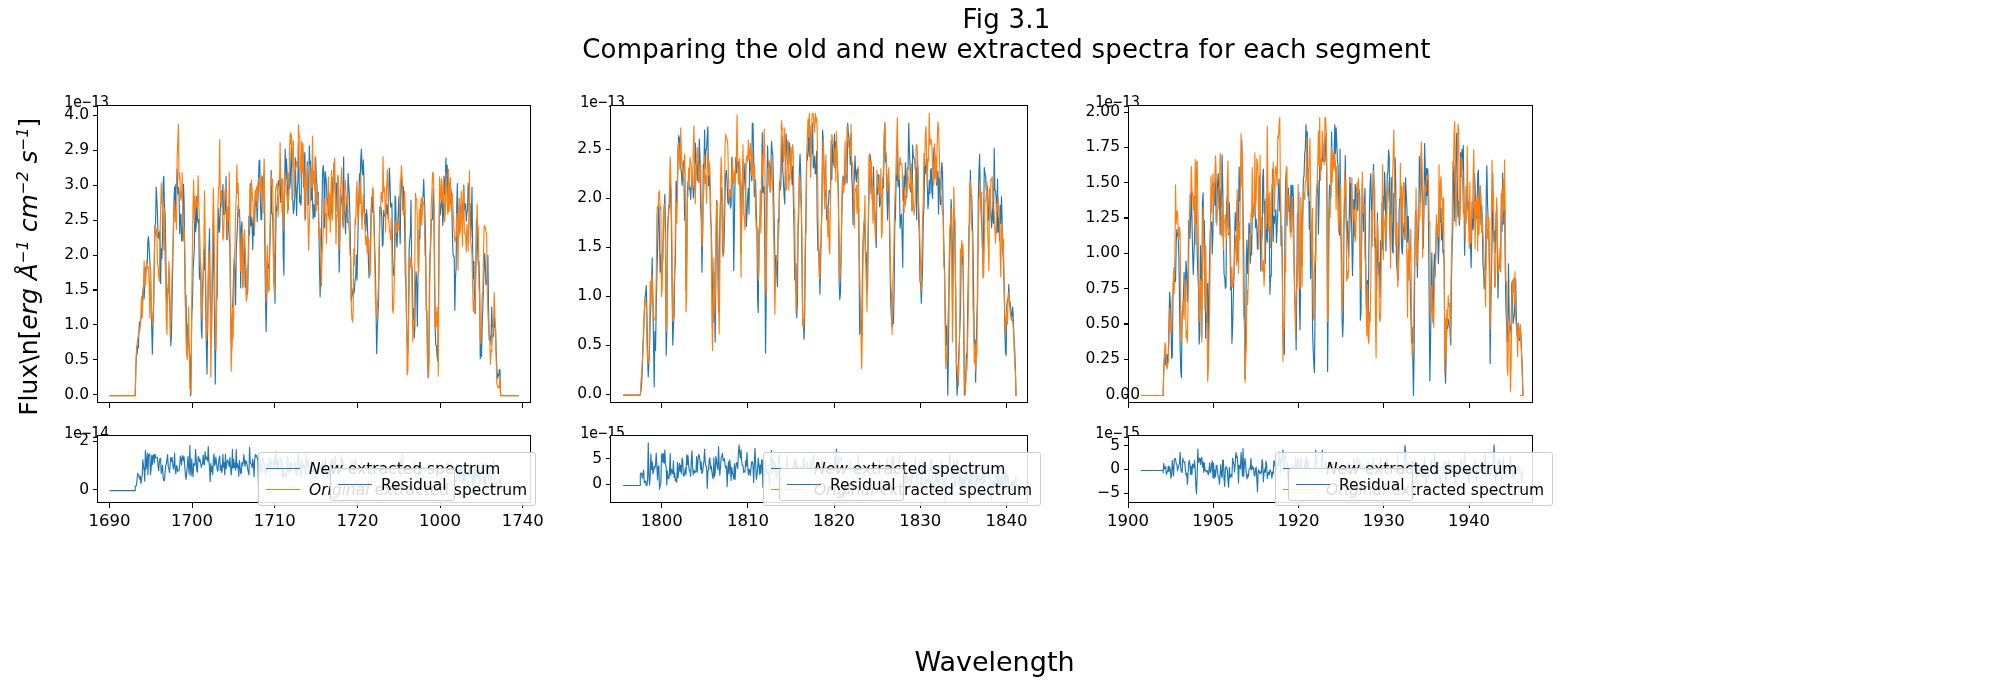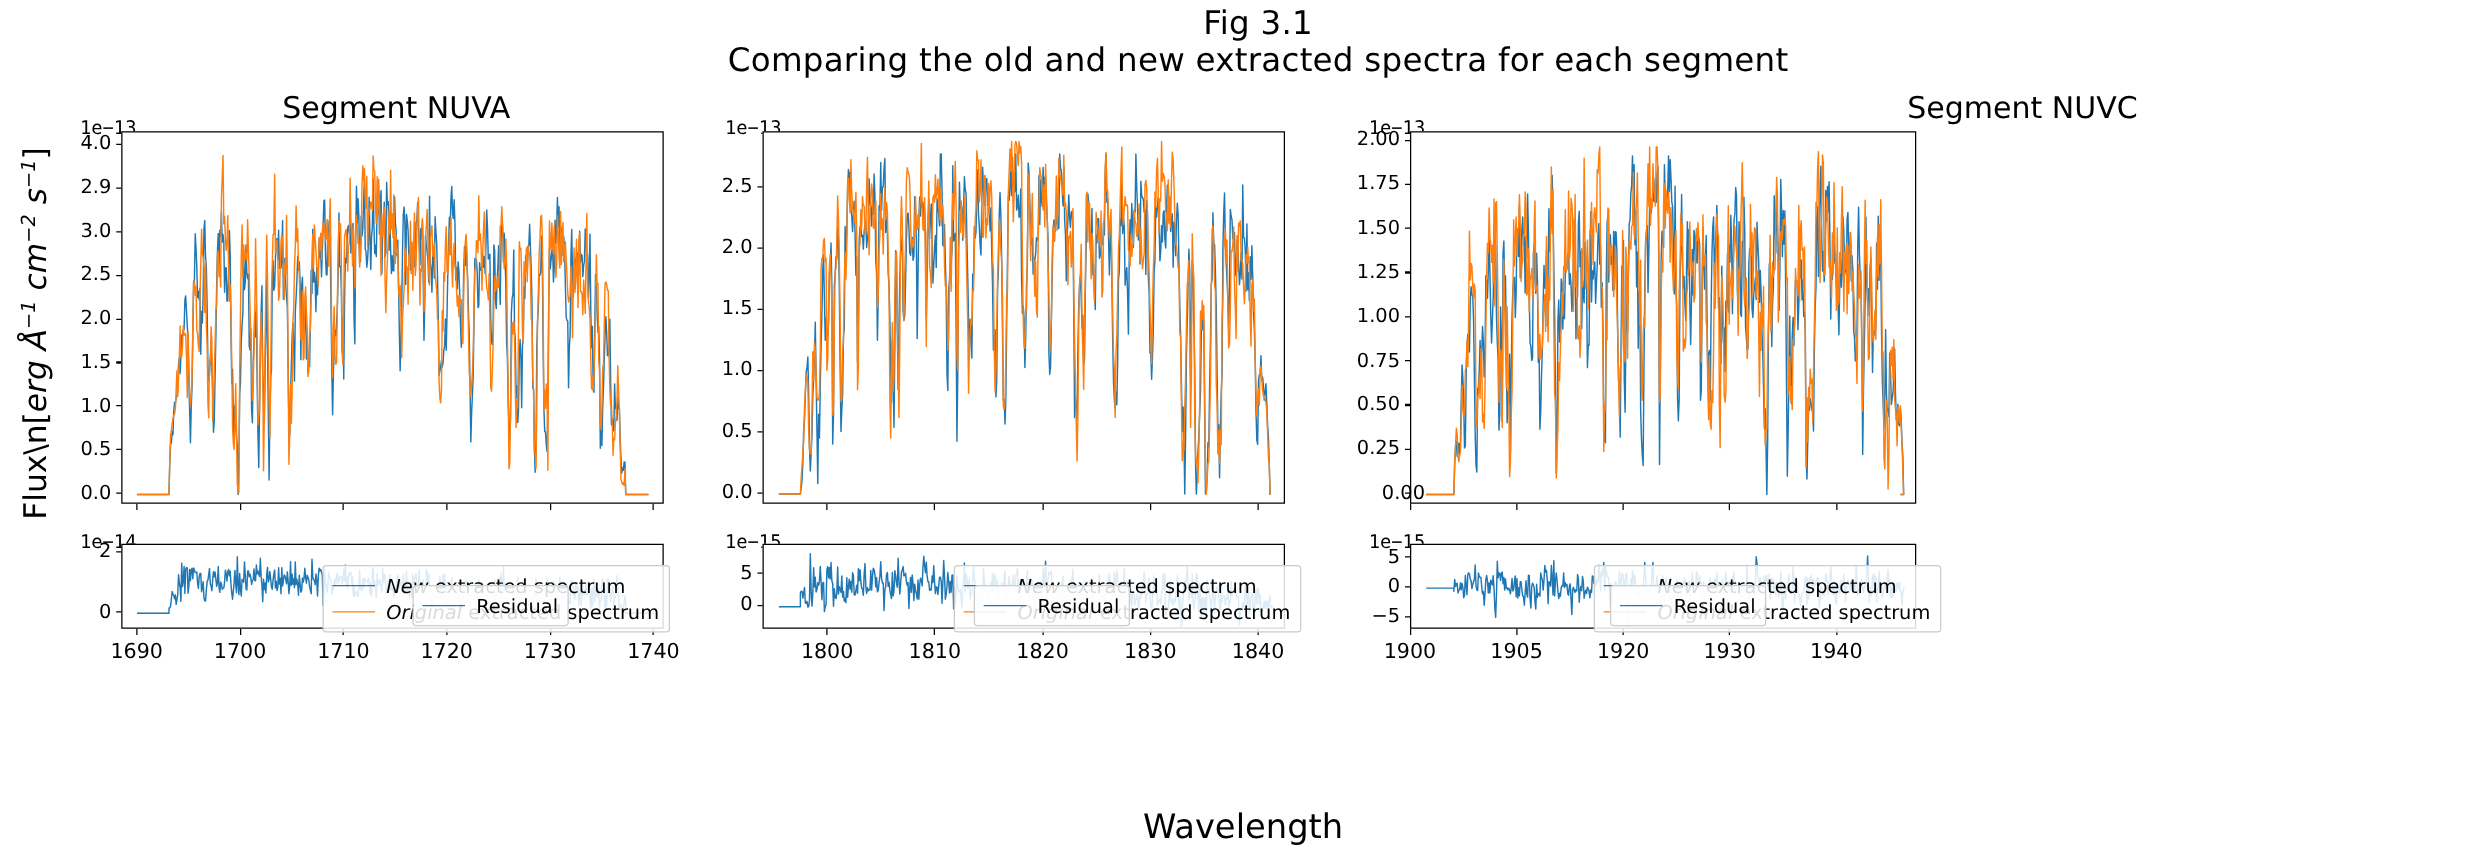--- a/index.html
+++ b/index.html
@@ -55,22 +55,20 @@
 
   <div id="suptitle">
     <span>Fig 3.1</span>
     <span class="l2">Comparing the old and new extracted spectra for each segment</span>
   </div>
 
   <div id="ylabel"><span>Flux\n[</span><i>erg</i> <i>Å</i><sup>−1</sup> <i>cm</i><sup>−2</sup> <i>s</i><sup>−1</sup><span>]</span></div>
 
   <div id="xlabel">Wavelength</div>
 
-  <div class="panel-title" style="left:92px;top:72px;width:450px;">Segment NUVA</div>
-  <div class="panel-title" style="left:1393px;top:72px;width:450px;">Segment NUVC</div>
 
   <div class="offsettext" style="left:64px;top:93px;">1e−13</div>
   <div class="offsettext" style="left:64px;top:424px;">1e−14</div>
   <div class="offsettext" style="left:580px;top:93px;">1e−13</div>
   <div class="offsettext" style="left:580px;top:424px;">1e−15</div>
   <div class="offsettext" style="left:1095px;top:93px;">1e−13</div>
   <div class="offsettext" style="left:1095px;top:424px;">1e−15</div>
 
   <div class="axes" id="ax0" style="left:97px;top:105px;width:434px;height:298px;">
       <svg width="434" height="298" viewBox="0 0 434 298">
@@ -139,21 +137,21 @@
       <div class="ytick" style="top: 441.071px; left: 5px; width: 84px;">2</div>
       <div class="tickmark tk-x" style="top: 503px; left: 108.9px;"></div>
       <div class="xtick" style="left: 109.4px; top: 513px;">1690</div>
       <div class="tickmark tk-x" style="top: 503px; left: 191.567px;"></div>
       <div class="xtick" style="left: 192.067px; top: 513px;">1700</div>
       <div class="tickmark tk-x" style="top: 503px; left: 274.233px;"></div>
       <div class="xtick" style="left: 274.733px; top: 513px;">1710</div>
       <div class="tickmark tk-x" style="top: 503px; left: 356.9px;"></div>
       <div class="xtick" style="left: 357.4px; top: 513px;">1720</div>
       <div class="tickmark tk-x" style="top: 503px; left: 439.567px;"></div>
-      <div class="xtick" style="left: 440.067px; top: 513px;">1730</div>
+      <div class="xtick" style="left: 440.067px; top: 513px;">1000</div>
       <div class="tickmark tk-x" style="top: 503px; left: 522.233px;"></div>
       <div class="xtick" style="left: 522.733px; top: 513px;">1740</div>
       <div class="tickmark tk-y" style="left: 605.5px; top: 393.678px;"></div>
       <div class="ytick" style="top: 394.178px; left: 518px; width: 84px;">0.0</div>
       <div class="tickmark tk-y" style="left: 605.5px; top: 344.664px;"></div>
       <div class="ytick" style="top: 345.164px; left: 518px; width: 84px;">0.5</div>
       <div class="tickmark tk-y" style="left: 605.5px; top: 295.651px;"></div>
       <div class="ytick" style="top: 296.151px; left: 518px; width: 84px;">1.0</div>
       <div class="tickmark tk-y" style="left: 605.5px; top: 246.638px;"></div>
       <div class="ytick" style="top: 247.138px; left: 518px; width: 84px;">1.5</div>

